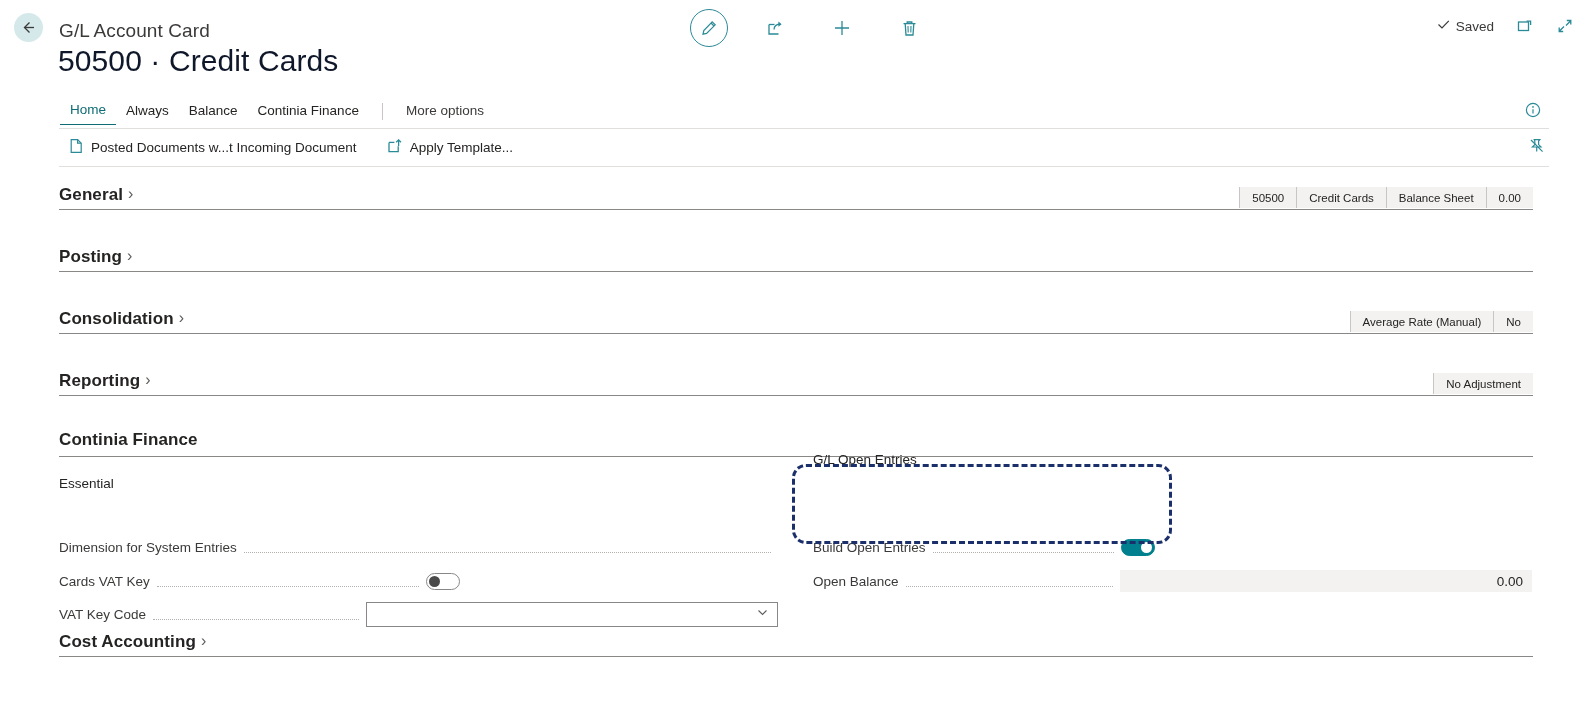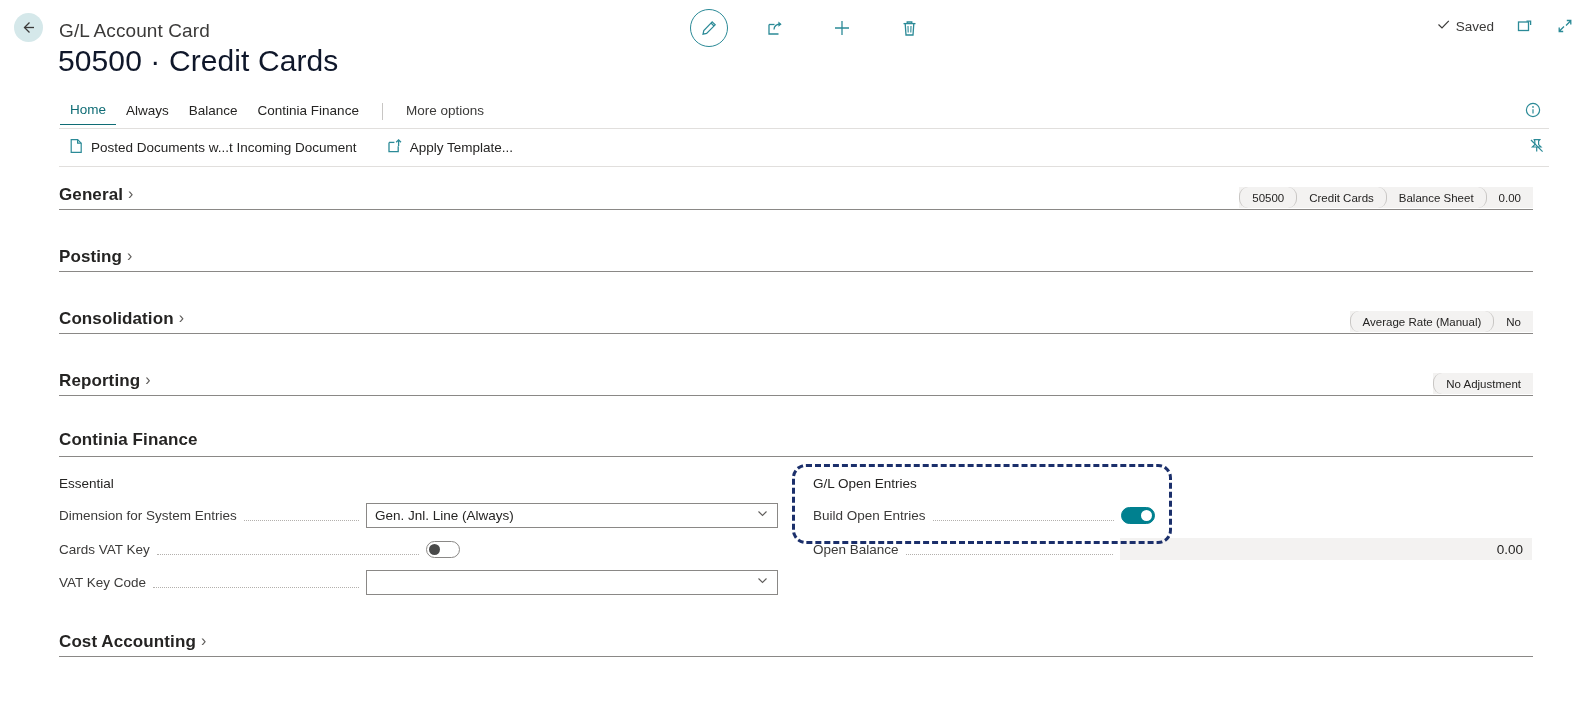--- a/index.html
+++ b/index.html
@@ -234,21 +234,20 @@
     background: #f3f2f1;
     height: 21px;
   }
   .chip {
     display: flex;
     align-items: center;
     justify-content: center;
     padding: 0 12px;
     border-right: 1px solid #c8c6c4;
     white-space: nowrap;
-    border-radius: 9px;
   }
   .chip:first-child { border-left: 1px solid #c8c6c4; }
   .chip:last-child { border-right: none; }
 
   
   .cf-head {
     position: absolute;
     left: 59px;
     top: 430px;
     width: 1474px;
@@ -265,29 +264,30 @@
     background: #8a8886;
   }
 
   .subhead {
     position: absolute;
     font-size: 13.5px;
     color: #252423;
     font-weight: 400;
   }
   .subhead.left { left: 59px; top: 476px; }
-  .subhead.right { left: 813px; top: 476px; }
+  .subhead.right { left: 813px; top: 452px; }
 
   
   .field {
     position: absolute;
     height: 24px;
     display: flex;
     align-items: center;
     font-size: 13.5px;
+    margin-top: 32px;
   }
   .f-label {
     color: #3b3a39;
     white-space: nowrap;
   }
   .f-dots {
     flex: 1 1 auto;
     margin: 0 7px;
     border-bottom: 1.5px dotted #b3b0ad;
     height: 11px;
@@ -548,28 +548,20 @@
   <div class="t">Continia Finance</div>
   <div class="rule"></div>
 </div>
 
 <div class="subhead left">Essential</div>
 <div class="subhead right">G/L Open Entries</div>
 
 <div class="field" style="left:59px; top:503px; width:719px;">
   <span class="f-label">Dimension for System Entries</span>
   <span class="f-dots"></span>
-  <span class="sel">
-    <span>Gen. Jnl. Line (Always)</span>
-    <span class="chevd">
-      <svg width="13" height="13" viewBox="0 0 13 13">
-        <path d="M2.5 4.5 L6.5 8.5 L10.5 4.5" fill="none" stroke="#605e5c" stroke-width="1.1"></path>
-      </svg>
-    </span>
-  </span>
 </div>
 
 <div class="field" style="left:59px; top:537px; width:401px;">
   <span class="f-label">Cards VAT Key</span>
   <span class="f-dots"></span>
   <span class="toggle off">
     <span class="knob"></span>
   </span>
 </div>
 

